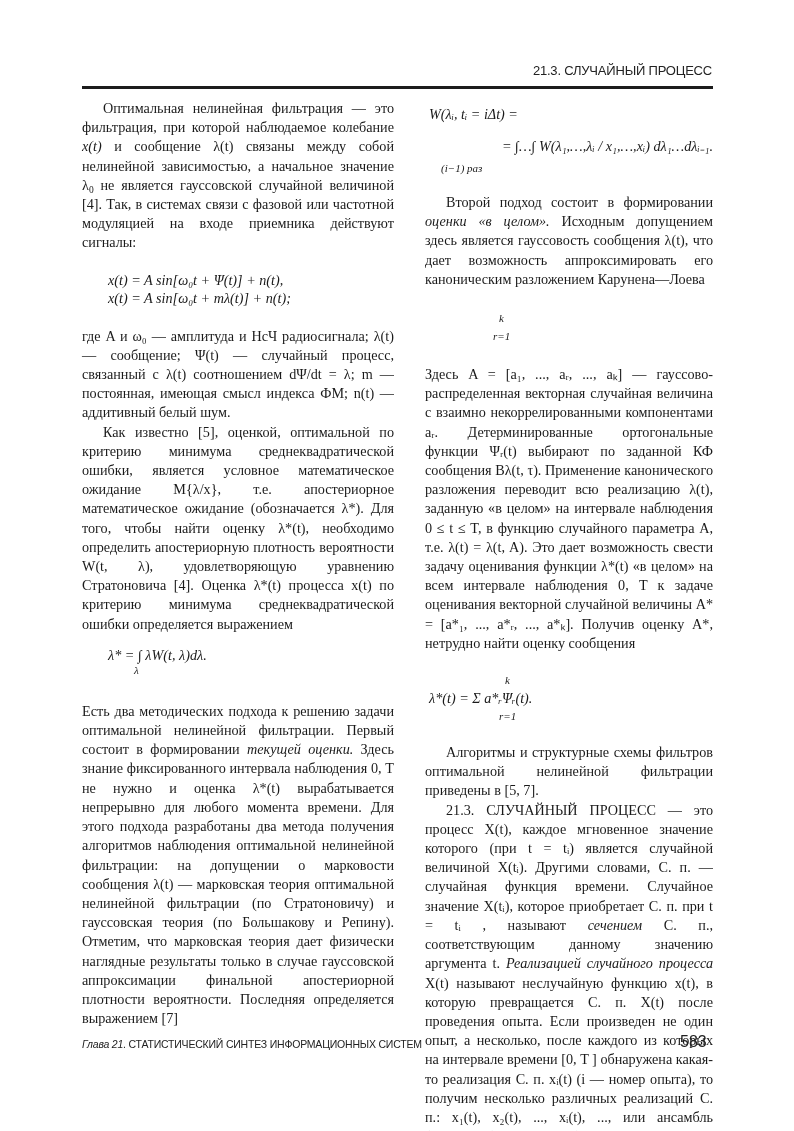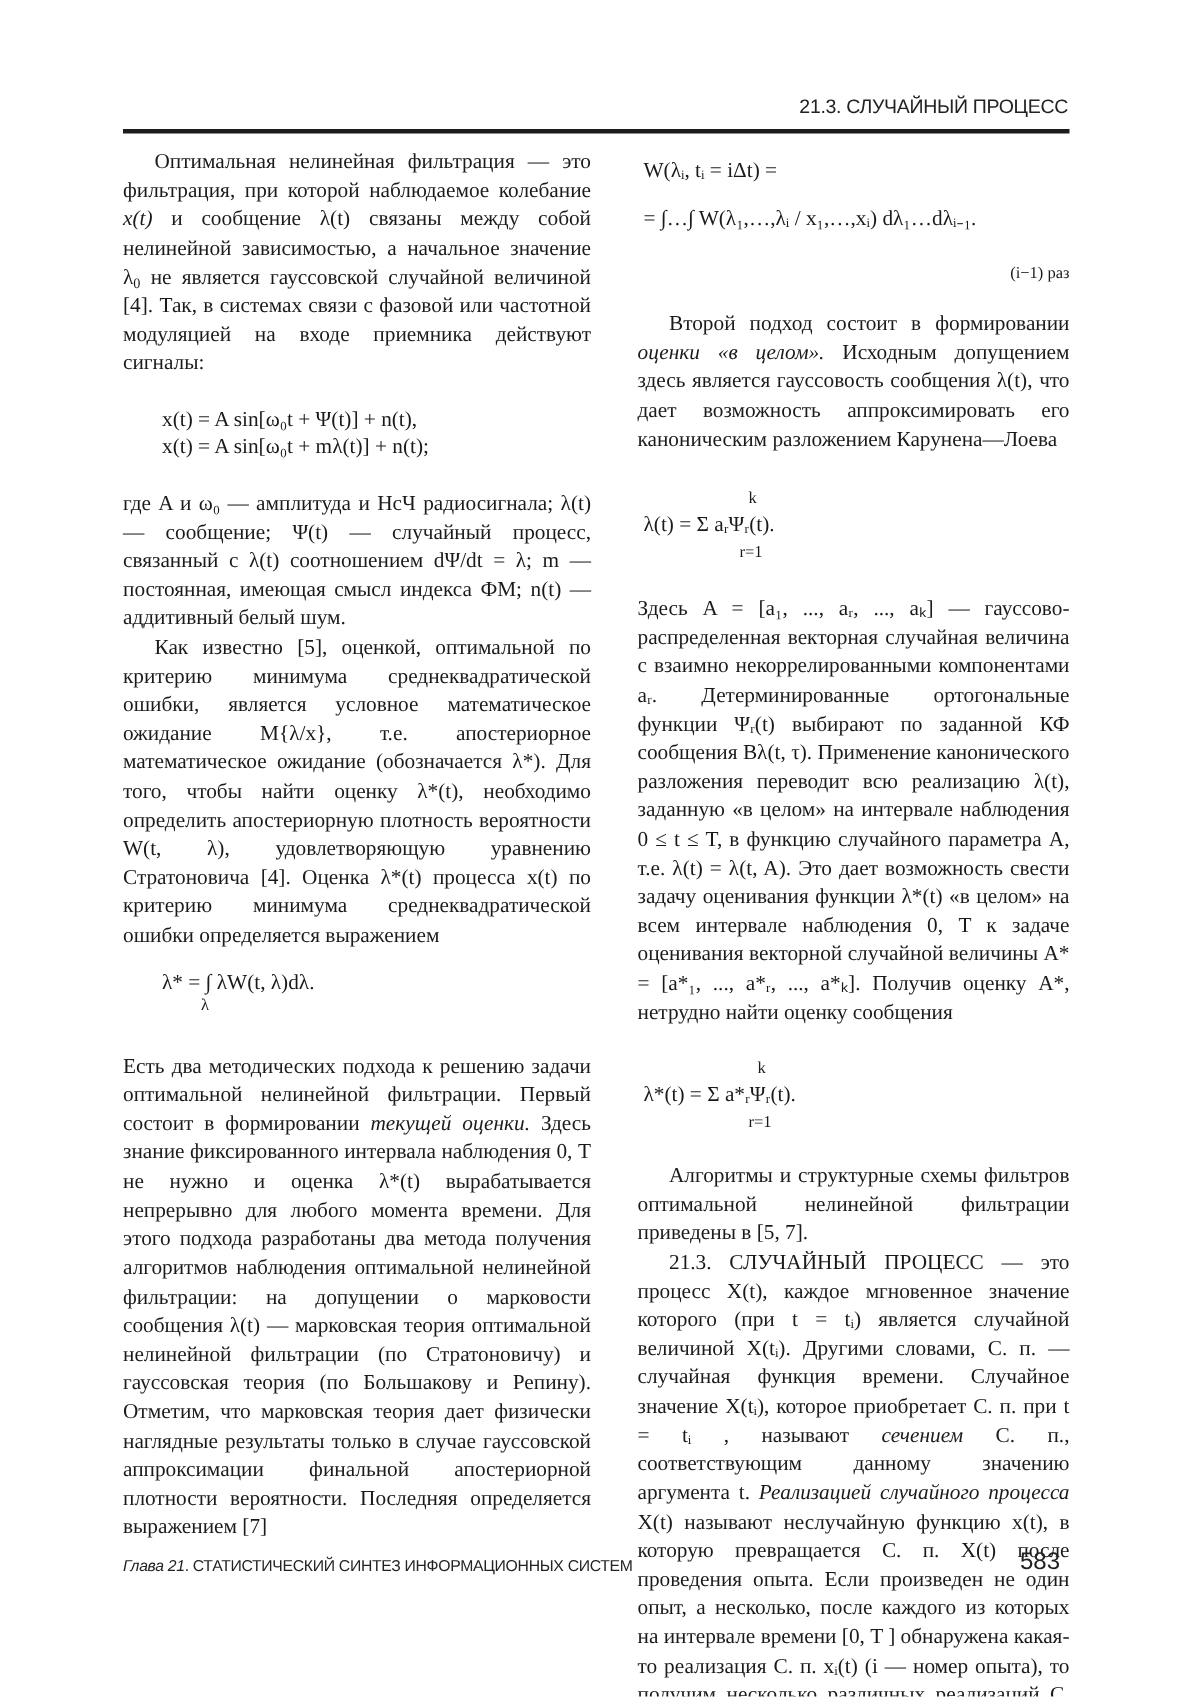--- a/index.html
+++ b/index.html
@@ -7,21 +7,21 @@
          font-family:"Liberation Serif", serif; }
   .running-head { position:absolute; left:506px; top:63px; width:206px; text-align:right;
          font-family:"Liberation Sans", sans-serif; font-size:13px; letter-spacing:-0.2px; color:#222; }
   .head-rule { position:absolute; left:82px; top:86px; width:631px; height:3px; background:#1c1c1c; }
   .col { position:absolute; top:99px; font-size:14.2px; line-height:19.2px; }
   .col.left { left:82px; width:312px; }
   .col.right { left:425px; width:288px; }
   p { margin:0; text-align:justify; }
   p.ind { text-indent:21px; }
   .b { font-weight:normal; }
-  i, .i { }
+  i, .i { font-style:italic; }
   .formula { margin:14px 0 14px 26px; line-height:18px; }
   .formula .ln { display:block; white-space:nowrap; }
   sub { font-size:9.5px; vertical-align:-3px; line-height:0; }
   .eq-block { position:relative; white-space:nowrap; }
   .footer-left { position:absolute; left:82px; top:1038px; font-family:"Liberation Sans", sans-serif;
          font-size:10.5px; color:#222; letter-spacing:-0.2px; }
   .footer-num { position:absolute; left:680px; top:1033px; font-family:"Liberation Sans", sans-serif;
          font-size:16px; color:#222; }
   .small { font-size:11px; }
 </style>
@@ -46,29 +46,28 @@
     <div class="small" style="margin-left:26px;line-height:12px;">λ</div>
   </div>
   <p>
     <span>Есть два методических подхода к решению задачи оптимальной нелинейной фильтрации. Первый состоит в формировании </span><i>текущей оценки.</i><span> Здесь знание фиксированного интервала наблюдения 0, T не нужно и оценка λ*(t) вырабатывается непрерывно для любого момента времени. Для этого подхода разработаны два метода получения алгоритмов наблюдения оптимальной нелинейной фильтрации: на допущении о марковости сообщения λ(t) — марковская теория оптимальной нелинейной фильтрации (по Стратоновичу) и гауссовская теория (по Большакову и Репину). Отметим, что марковская теория дает физически наглядные результаты только в случае гауссовской аппроксимации финальной апостериорной плотности вероятности. Последняя определяется выражением [7]</span>
   </p>
 </div>
 
 <div class="col right">
   <div class="formula i" style="margin:6px 0 16px 4px;">
     <span class="ln">W(λᵢ, tᵢ = iΔt) =</span>
-    <span class="ln" style="margin-top:14px;">= ∫…∫ W(λ₁,…,λᵢ / x₁,…,xᵢ) dλ₁…dλᵢ₋₁.</span>
-    <span class="ln small" style="margin-left:12px;margin-top:18px;text-align:right;">(i−1) раз</span>
+    <span class="ln" style="margin-top:14px;text-align:right;">= ∫…∫ W(λ₁,…,λᵢ / x₁,…,xᵢ) dλ₁…dλᵢ₋₁.</span>
+    <span class="ln small" style="margin-left:12px;margin-top:4px;">(i−1) раз</span>
   </div>
   <p class="ind">
     <span>Второй подход состоит в формировании </span><i>оценки «в целом».</i><span> Исходным допущением здесь является гауссовость сообщения λ(t), что дает возможность аппроксимировать его каноническим разложением Карунена—Лоева</span>
   </p>
   <div class="formula i" style="margin:20px 0 20px 4px;">
     <span class="ln small" style="margin-left:70px;">k</span>
-    <span class="ln">λ(t) = Σ aᵣΨᵣ(t).</span>
     <span class="ln small" style="margin-left:64px;">r=1</span>
   </div>
   <p>Здесь A = [a₁, ..., aᵣ, ..., aₖ] — гауссово-распределенная векторная случайная величина с взаимно некоррелированными компонентами aᵣ. Детерминированные ортогональные функции Ψᵣ(t) выбирают по заданной КФ сообщения Bλ(t, τ). Применение канонического разложения переводит всю реализацию λ(t), заданную «в целом» на интервале наблюдения 0 ≤ t ≤ T, в функцию случайного параметра A, т.е. λ(t) = λ(t, A). Это дает возможность свести задачу оценивания функции λ*(t) «в целом» на всем интервале наблюдения 0, T к задаче оценивания векторной случайной величины A* = [a*₁, ..., a*ᵣ, ..., a*ₖ]. Получив оценку A*, нетрудно найти оценку сообщения</p>
   <div class="formula i" style="margin:18px 0 18px 4px;">
     <span class="ln small" style="margin-left:76px;">k</span>
     <span class="ln">λ*(t) = Σ a*ᵣΨᵣ(t).</span>
     <span class="ln small" style="margin-left:70px;">r=1</span>
   </div>
   <p class="ind">Алгоритмы и структурные схемы фильтров оптимальной нелинейной фильтрации приведены в [5, 7].</p>
   <p class="ind">

